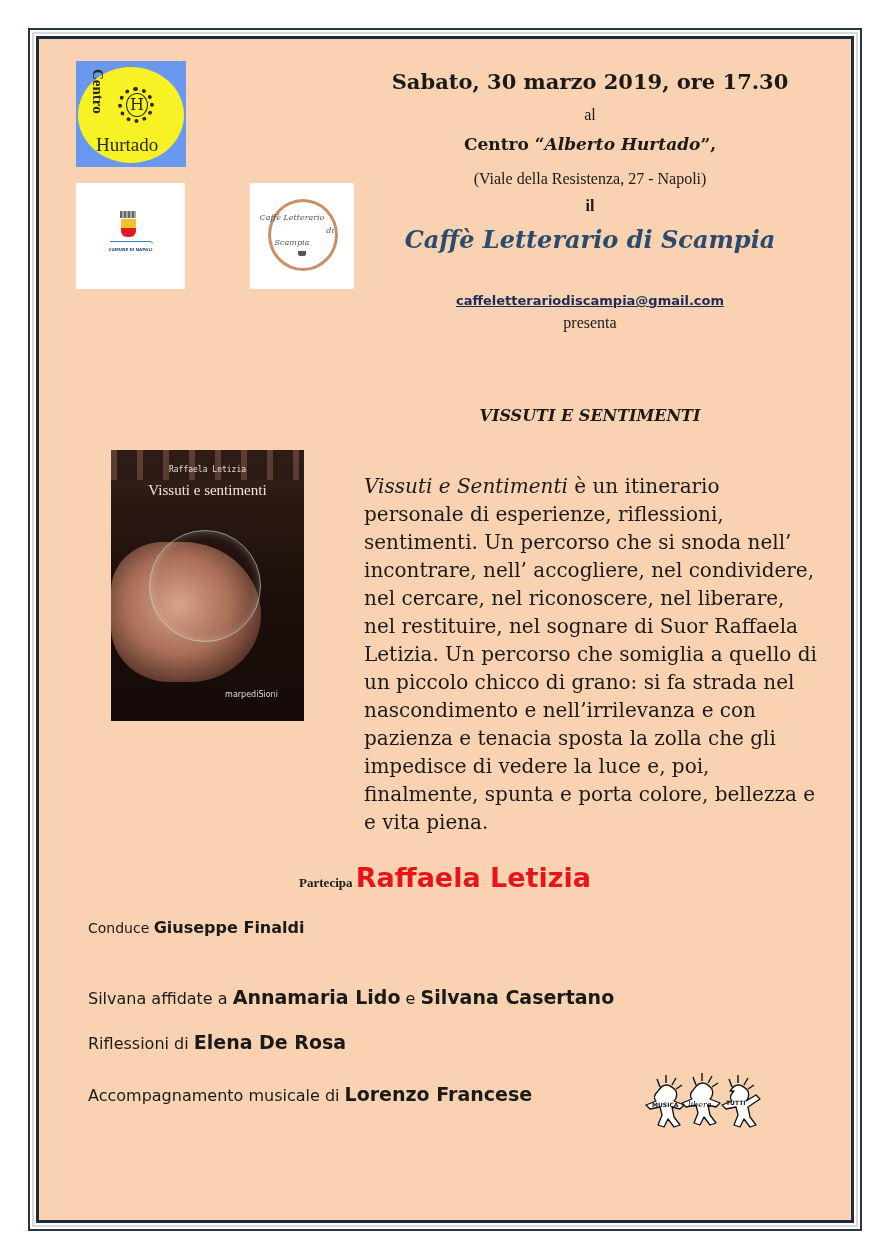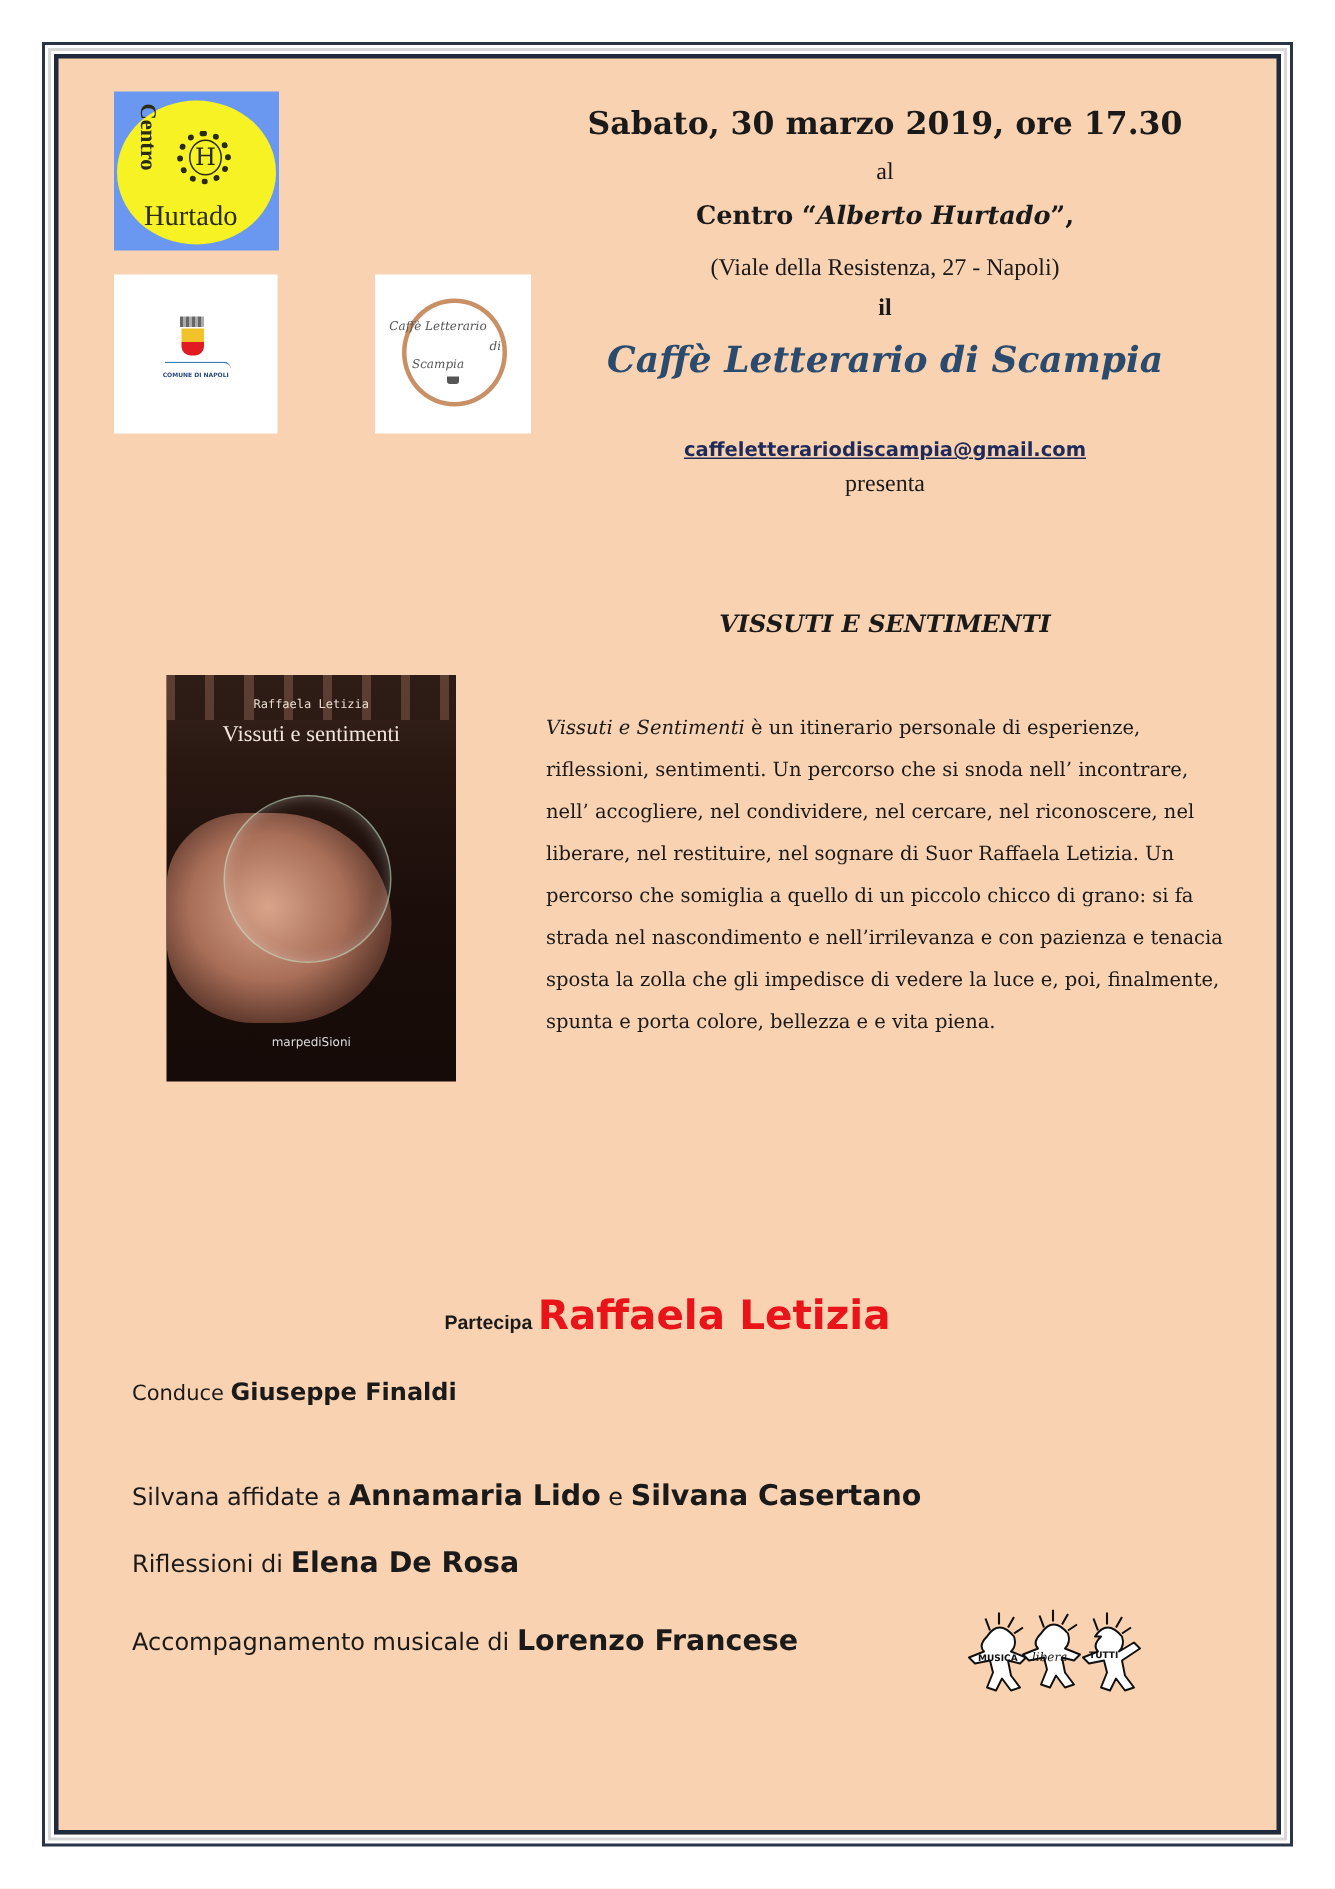--- a/index.html
+++ b/index.html
@@ -38,25 +38,25 @@
   .email{top:265px;font-family:"DejaVu Sans",sans-serif;font-weight:bold;font-size:13px;color:#1e2a5a;text-decoration:underline;margin-top:28px;}
   .presenta{top:314px;font-family:"Liberation Serif",serif;font-size:16px;}
   .book-title{left:360px;width:460px;top:406px;font-family:"DejaVu Serif",serif;font-style:italic;font-weight:bold;font-size:16px;}
   
   .cover{left:111px;top:450px;width:193px;height:271px;background:linear-gradient(180deg,#3a2620 0%,#2a1812 20%,#1a0d0a 60%,#160b08 100%);overflow:hidden;}
   .cover .bars{position:absolute;left:0;top:0;width:100%;height:30px;background:repeating-linear-gradient(90deg,#6b4a3a 0 6px,#2a1812 6px 26px);opacity:.7;}
   .cover .author{position:absolute;left:0;top:15px;width:100%;text-align:center;font-family:"DejaVu Sans Mono",monospace;font-size:8px;color:#e8ddd0;}
   .cover .ctitle{position:absolute;left:0;top:32px;width:100%;text-align:center;font-family:"Liberation Serif",serif;font-size:15px;color:#f0e6dc;}
   .cover .hands{position:absolute;left:0;top:92px;width:150px;height:140px;border-radius:40% 60% 55% 45%;background:radial-gradient(ellipse at 45% 45%,#d9a38a 0%,#a86e58 45%,#4a2a20 80%,transparent 100%);}
   .cover .bubble{position:absolute;left:38px;top:80px;width:110px;height:110px;border-radius:50%;border:1.5px solid rgba(200,230,200,.6);box-shadow:inset 0 0 10px rgba(255,255,255,.3);}
-  .cover .pub{position:absolute;left:0;top:240px;width:100%;text-align:center;font-family:"DejaVu Sans",sans-serif;font-size:8px;color:#ddd;}
-  .desc{left:364px;top:472px;width:455px;font-family:"DejaVu Serif",serif;font-size:13px;line-height:28px;}
+  .cover .pub{position:absolute;left:0;top:240px;width:100%;text-align:center;font-family:"DejaVu Sans",sans-serif;font-size:8px;color:#ddd;padding-left:44px;}
+  .desc{left:364px;top:472px;width:455px;font-family:"DejaVu Serif",serif;font-size:20px;line-height:28px;}
   .desc i{font-style:italic;}
   .partecipa{left:0;width:890px;top:862px;text-align:center;}
-  .partecipa .lbl{font-family:Liberation Sans, sans-serif;font-weight:bold;font-size:13px;}
+  .partecipa .lbl{font-family:Liberation Serif, serif;font-weight:bold;font-size:13px;}
   .partecipa .name{font-family:"DejaVu Sans",sans-serif;font-weight:bold;font-size:27px;color:#e8141a;}
   .line{left:88px;font-family:"DejaVu Sans",sans-serif;font-size:16px;}
   .line b{font-weight:bold;font-size:19px;}
   .conduce{top:918px;font-size:14px;}
   .conduce b{font-size:16px;margin-top:48px;}
   .letture{top:986px;}
   .rifl{top:1031px;}
   .accomp{top:1083px;}
   .mlt{left:638px;top:1073px;width:126px;height:56px;}
 </style>

